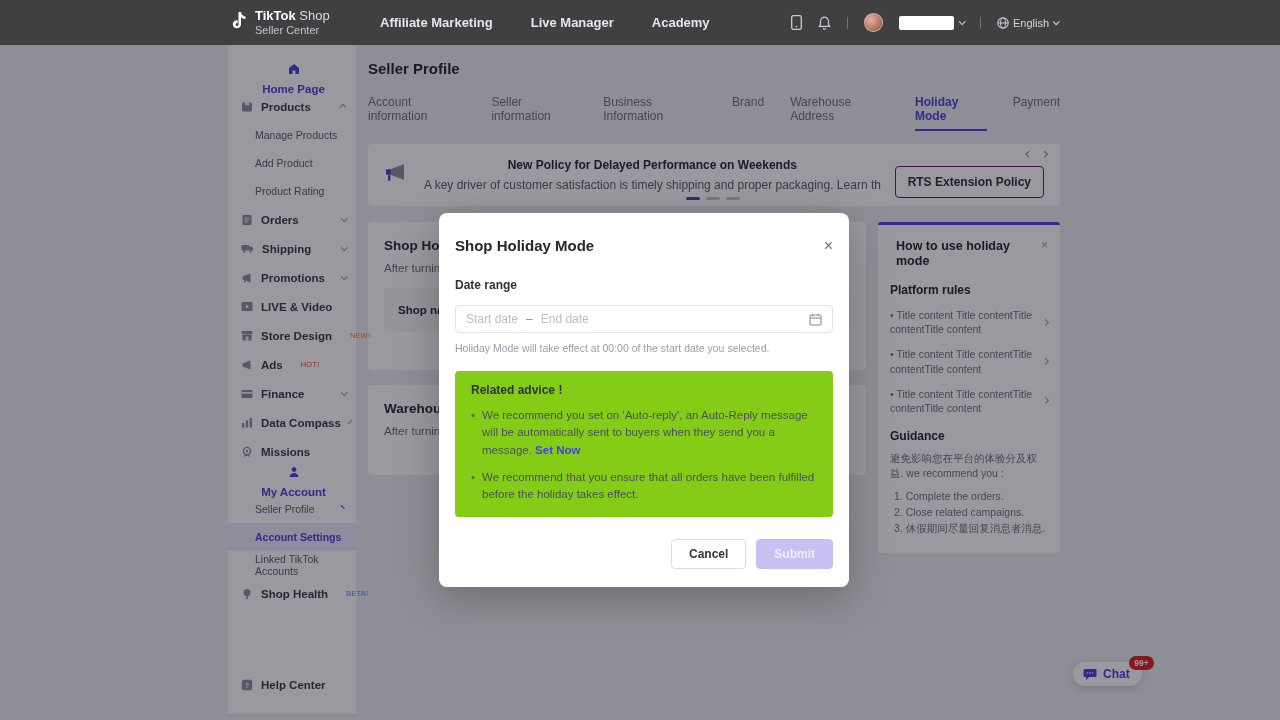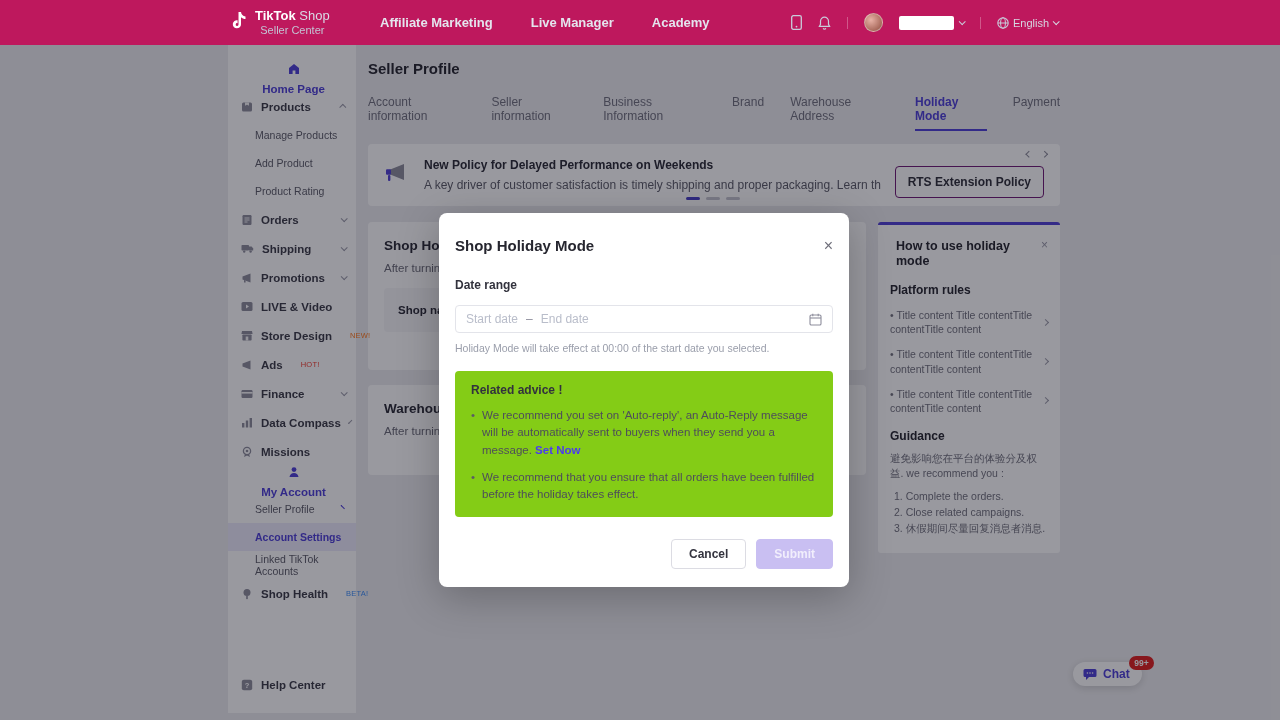--- a/index.html
+++ b/index.html
@@ -7,21 +7,21 @@
   body {
     font-family: "Liberation Sans", sans-serif;
     background:#ededf0;
     position:relative;
     overflow:hidden;
     color:#33333e;
   }
   
   .navbar {
     position:absolute; top:0; left:0; right:0; height:45px;
-    background:#be185d; display:flex; align-items:center; z-index:300;text-align:center;
+    background:#404040; display:flex; align-items:center; z-index:300;
   }
   .brand { display:flex; align-items:center; gap:7px; margin-left:228px; width:140px; }
   .brand-note { color:#fff; }
   .brand-text { line-height:1.1; }
   .brand-line1 { font-size:13px; color:#d9dae6; }
   .brand-line1 b { color:#fff; font-weight:700; }
   .brand-line2 { font-size:11px; color:#c3c4d4; }
   .nav-links { display:flex; gap:38px; margin-left:12px; }
   .nav-link { font-size:13px; font-weight:700; color:#e4e5ee; cursor:pointer; }
   .nav-right { margin-left:auto; display:flex; align-items:center; gap:16px; padding-right:222px; }
@@ -76,21 +76,21 @@
   .tab { font-size:12px; color:#70707e; padding-bottom:6px; cursor:pointer; }
   .tab.active { color:#4f41d8; font-weight:700; border-bottom:2px solid #4f41d8; }
 
   .banner {
     position:relative; margin-top:13px; background:#fff; border-radius:4px;
     padding:14px 16px 10px 16px; height:62px;
     display:flex; align-items:flex-start; gap:14px;
   }
   .banner .megaphone { color:#5142d6; margin-top:4px; }
   .banner-body { flex:1; min-width:0; }
-  .banner-title { font-size:12px; font-weight:700; color:#2b2b36; }
+  .banner-title { font-size:12px; font-weight:700; color:#2b2b36;text-align:center; }
   .banner-desc { font-size:12px; color:#5c5c68; margin-top:6px; white-space:nowrap; overflow:hidden; }
   .banner-btn {
     flex:0 0 auto; background:#fff; border:1px solid #701a75; border-radius:4px;
     font-size:12px; font-weight:600; color:#30303a; padding:8px 12px; margin-top:8px; cursor:pointer;
     font-family:inherit;
   }
   .banner-arrows { position:absolute; top:8px; right:14px; display:flex; gap:10px; color:#8a8a98; }
   .banner-arrows .chev { width:4.5px; height:4.5px; }
   .banner-dots { position:absolute; bottom:6px; left:46%; display:flex; gap:6px; }
   .dot { width:14px; height:3px; border-radius:2px; background:#c7c7d1; }

